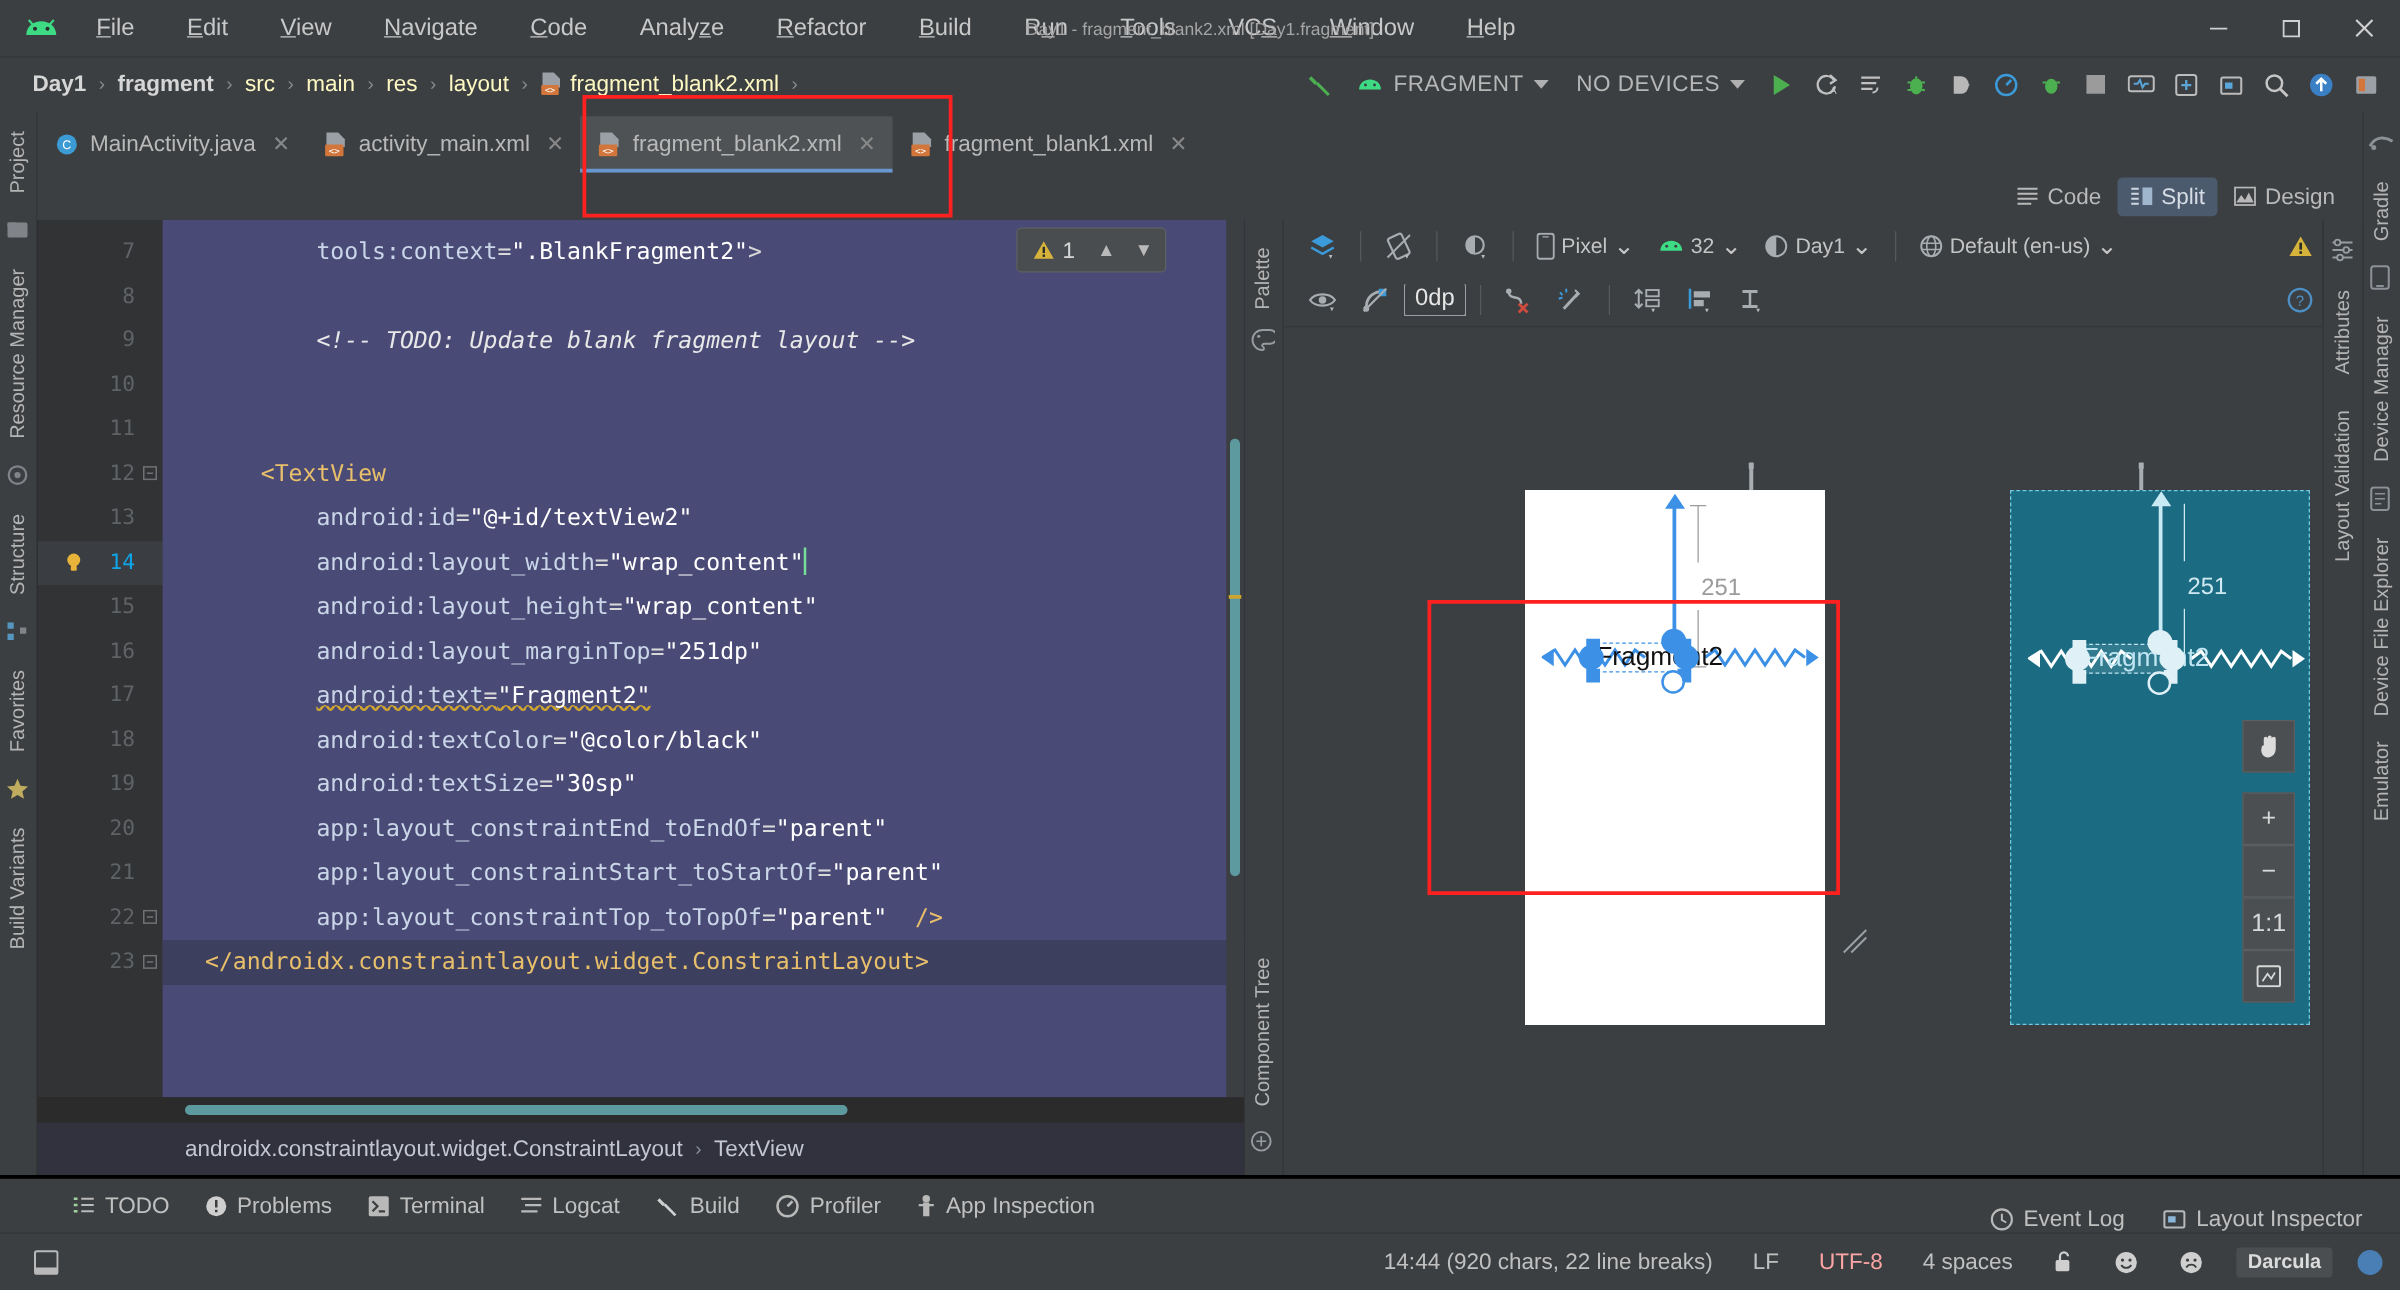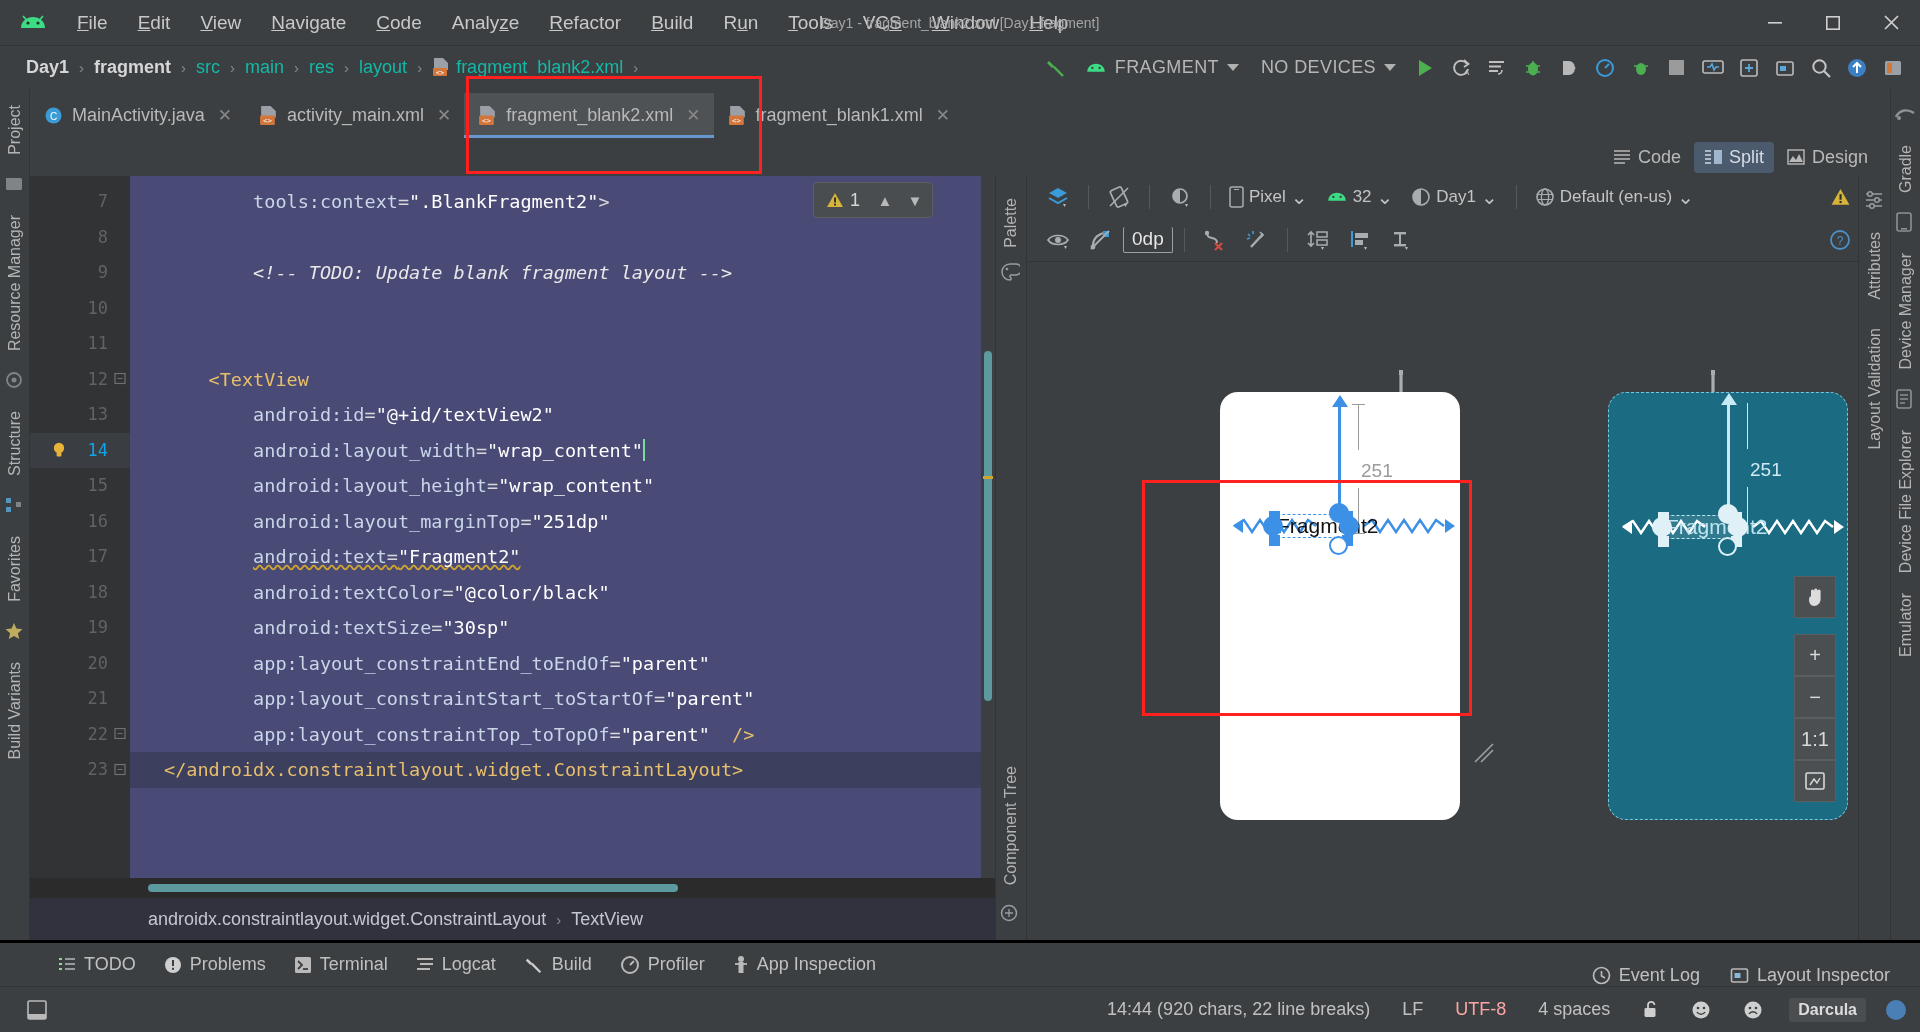--- a/index.html
+++ b/index.html
@@ -10,37 +10,37 @@
     -webkit-font-smoothing:antialiased;
   }
   .app{ position:relative; width:1920px; height:1032px; display:flex; flex-direction:column; }
 
   
   .titlebar{
     height:45px; background:#3c3f41; display:flex; align-items:center;
     flex:0 0 45px; position:relative;
   }
   .logo{ width:34px; height:30px; margin-left:16px; margin-right:14px; display:flex; align-items:center; justify-content:center; }
-  .menu{ display:flex; align-items:center; gap:4px; }
+  .menu{ display:flex; align-items:center; gap:16px; }
   .menu-item{ padding:4px 13px; color:#c8c8c8; font-size:19px; cursor:default; white-space:nowrap; }
   .menu-item u{ text-decoration:underline; }
   .win-title{
     position:absolute; left:0; right:0; text-align:center; color:#a5a5a5;
     font-size:14px; pointer-events:none;
   }
   .wincontrols{ margin-left:auto; display:flex; align-items:center; height:100%; z-index:3; }
   .wc{ width:58px; height:45px; display:flex; align-items:center; justify-content:center; color:#cfcfcf; font-size:20px; }
 
   
   .navbar{
     height:44px; flex:0 0 44px; display:flex; align-items:center;
     background:#3c3f41; border-top:1px solid #323435; position:relative;
   }
   .crumbs{ display:flex; align-items:center; margin-left:22px; gap:0; }
-  .crumb{ color:#14b8a6; font-size:18px; padding:2px 4px; }
+  .crumb{ color:#fef9c3; font-size:18px; padding:2px 4px; }
   .crumb.b{ font-weight:bold; color:#d6d6d6; }
   .crumb-sep{ color:#8a8a8a; font-size:15px; padding:0 6px; }
   .crumb-file-ico{
     width:18px;height:20px;margin-right:6px;display:inline-block;vertical-align:-4px;
   }
   .tb-right{ display:flex; align-items:center; margin-left:auto; margin-right:10px; gap:2px; }
   .tbtn{ width:34px; height:34px; display:flex; align-items:center; justify-content:center; border-radius:3px; }
   .runcfg{ display:flex; align-items:center; gap:8px; padding:3px 10px; border-radius:3px; }
   .runcfg-label{ color:#b6b6b6; font-size:18px; letter-spacing:.4px; }
   .caret{ width:0;height:0;border-left:6px solid transparent;border-right:6px solid transparent;border-top:7px solid #b0b0b0; }
@@ -160,21 +160,21 @@
   .dtoolbar2{
     height:44px; flex:0 0 44px; display:flex; align-items:center; gap:4px; padding-left:12px;
     border-bottom:1px solid #323435;
   }
   .chipnum{
     border:1px solid #9aa0a6; border-top:none; color:#e6e6e6; font-size:19px;
     padding:0 8px 1px; line-height:24px; border-radius:2px;
   }
   .canvas{ flex:1 1 auto; position:relative; background:#3c3f41; overflow:hidden; }
 
-  .device{ position:absolute;border-radius:18px; }
+  .device{ position:absolute; }
   .dev-blueprint{ background:#1b6b82; border:1px dashed #77c8e0; }
   .dev-white{ background:#ffffff; }
   .wrench{ position:absolute; width:16px; height:22px; }
 
   .redbox{ position:absolute; border:3px solid #ff2020; pointer-events:none; z-index:20; }
 
   .cons-line{ position:absolute; background:#3c91e6; }
   .dim-line{ position:absolute; background:#9b9b9b; width:1px; }
   .dim-txt{ position:absolute; color:#9b9b9b; font-size:19px; font-family:"Liberation Sans",sans-serif; }
   .widget-box{ position:absolute; border:1px dashed #3c91e6; }

